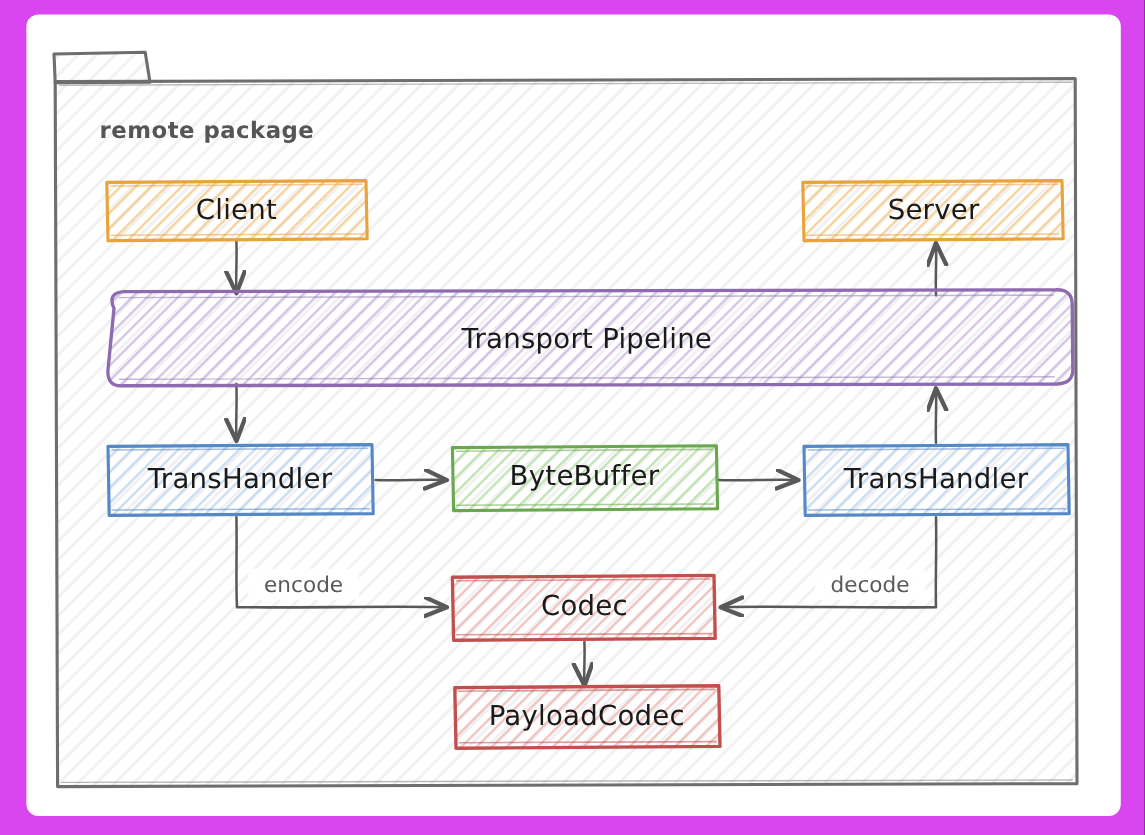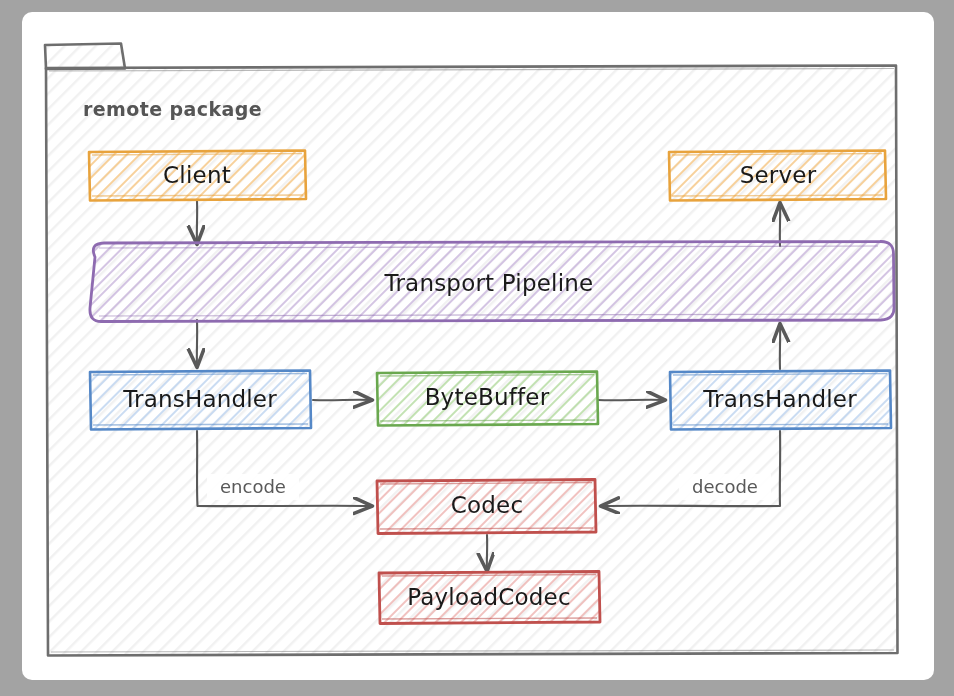--- a/index.html
+++ b/index.html
@@ -5,21 +5,21 @@
   html, body {
     margin: 0; padding: 0;
     background: #000000;
     width: 954px; height: 696px;
     overflow: hidden;
     font-family: "DejaVu Sans", sans-serif;
   }
   #canvas {
     position: relative;
     width: 954px; height: 696px;
-    background: #a3a3a3;
+    background: #d946ef;
   }
   #page {
     position: absolute;
     left: 22px; top: 12px;
     width: 912px; height: 668px;
     background: #ffffff;
     border-radius: 10px;
     overflow: hidden;
   }
   svg.diagram {

